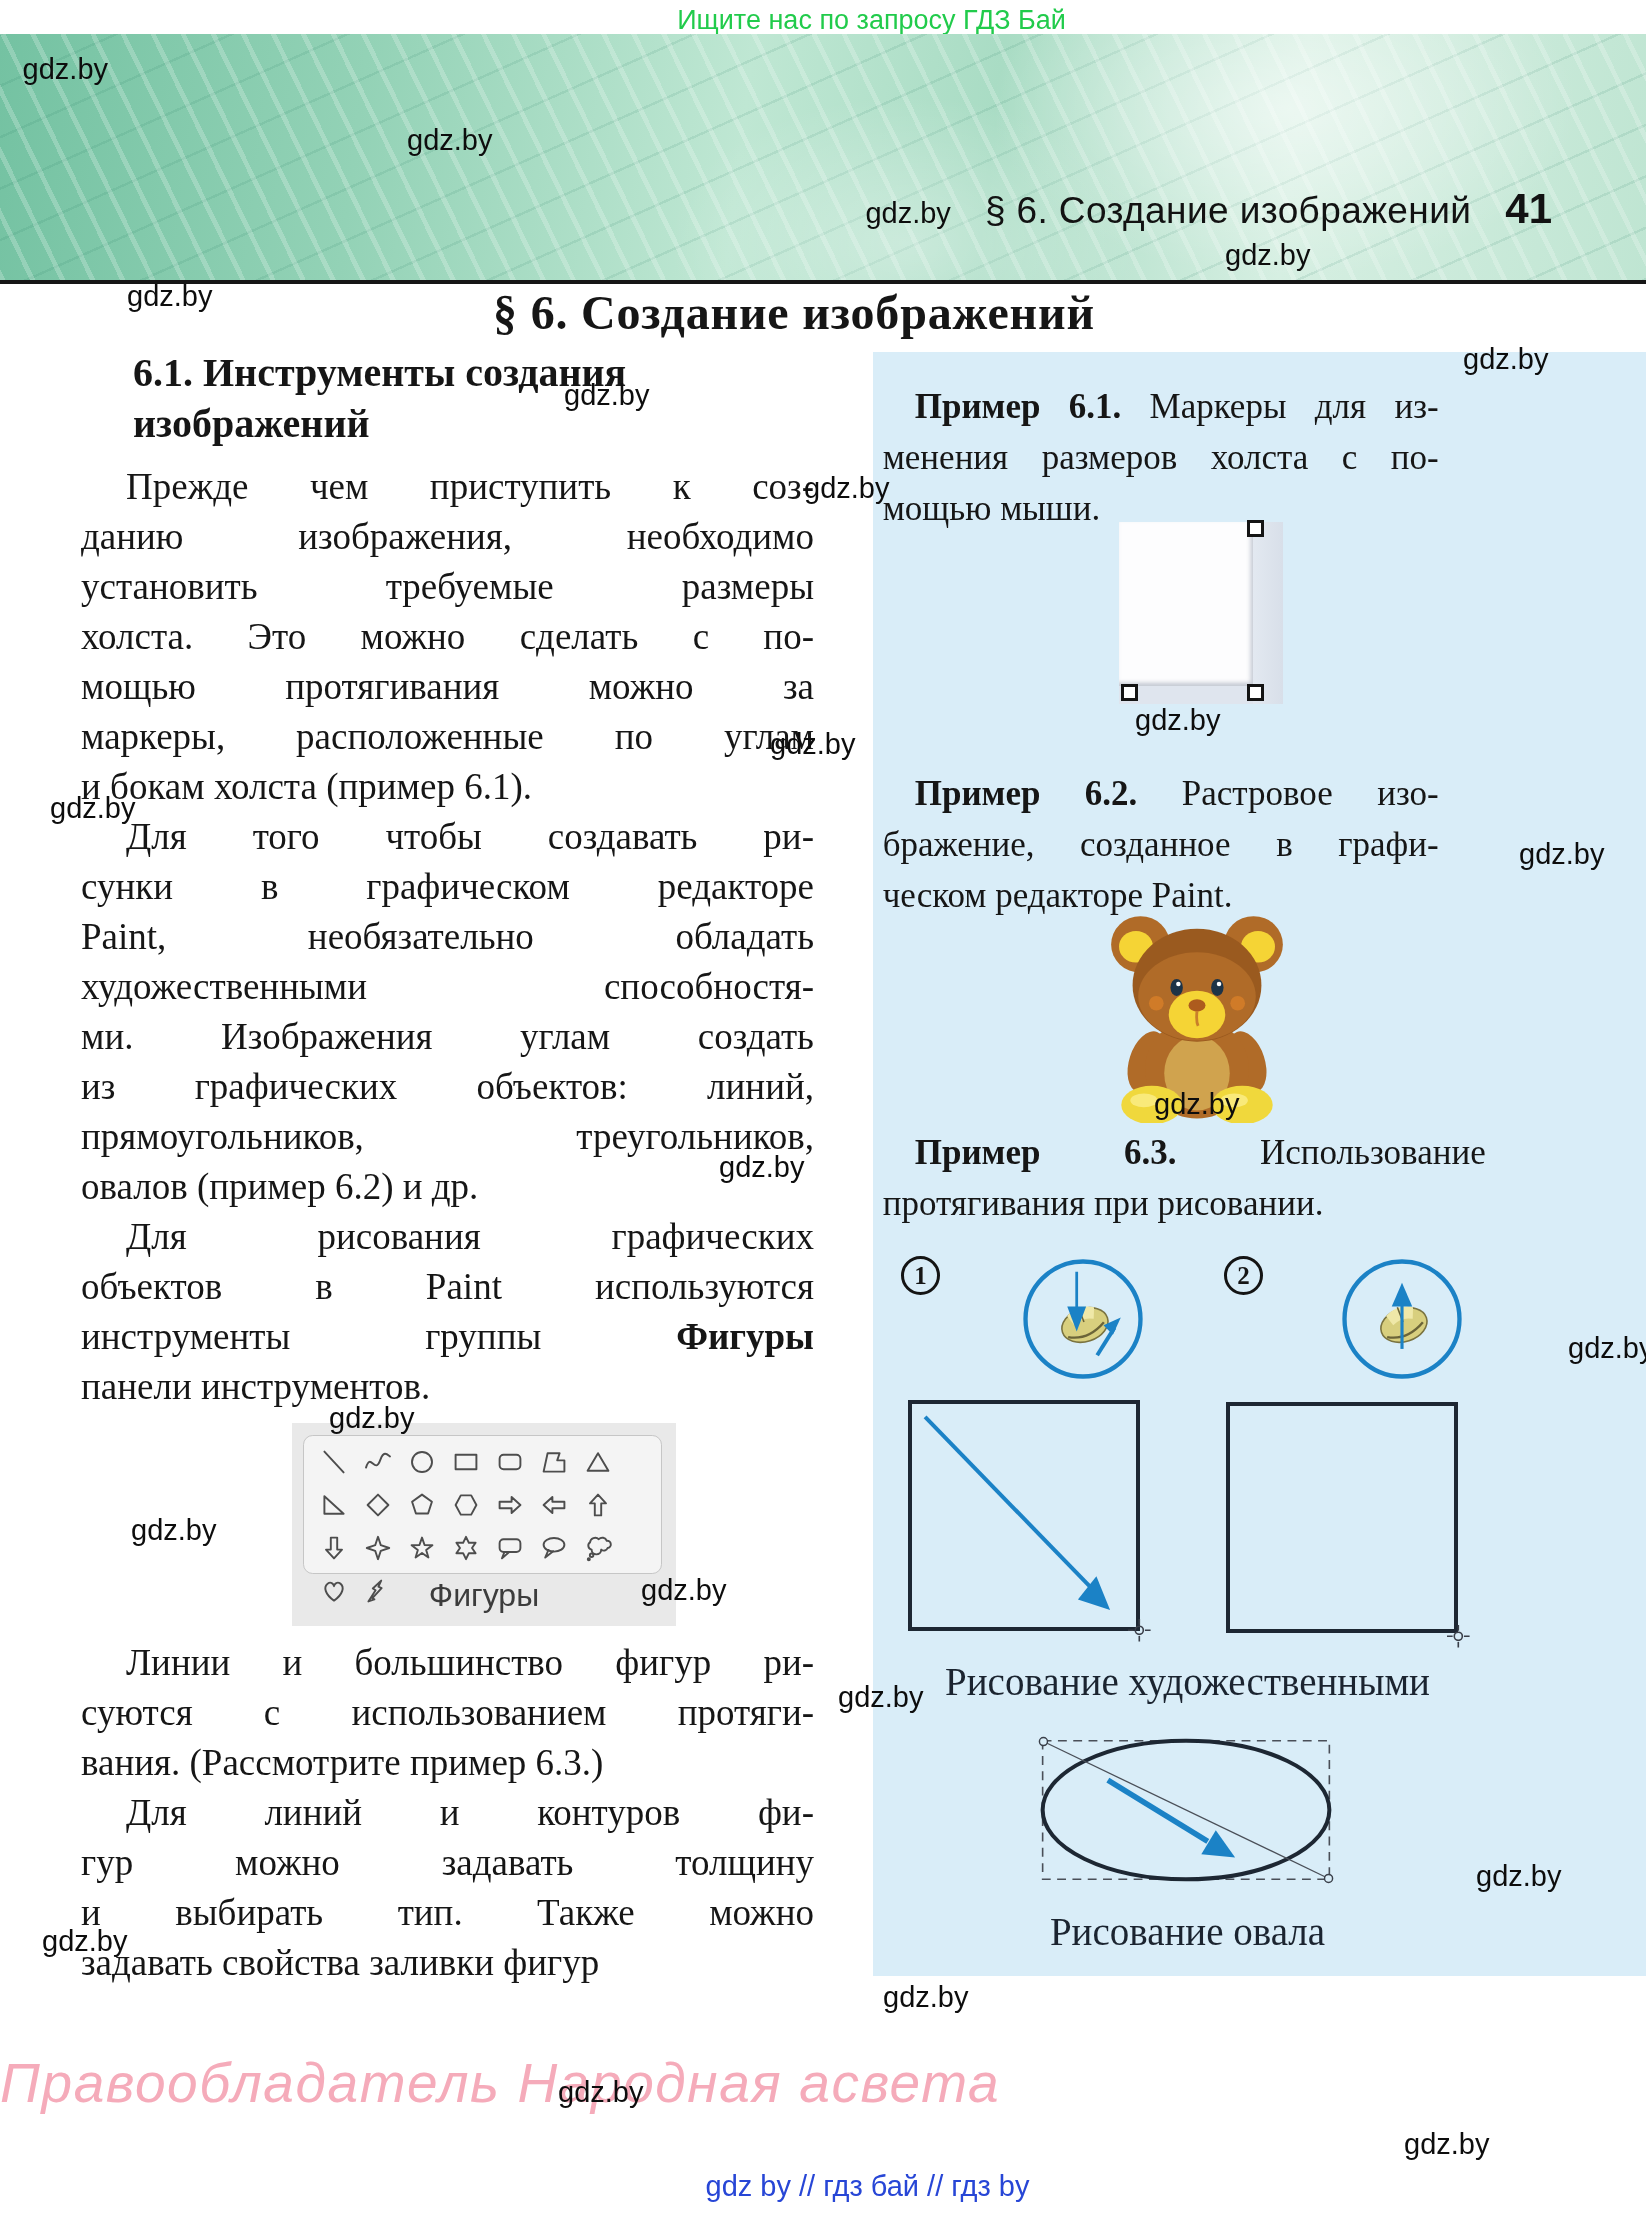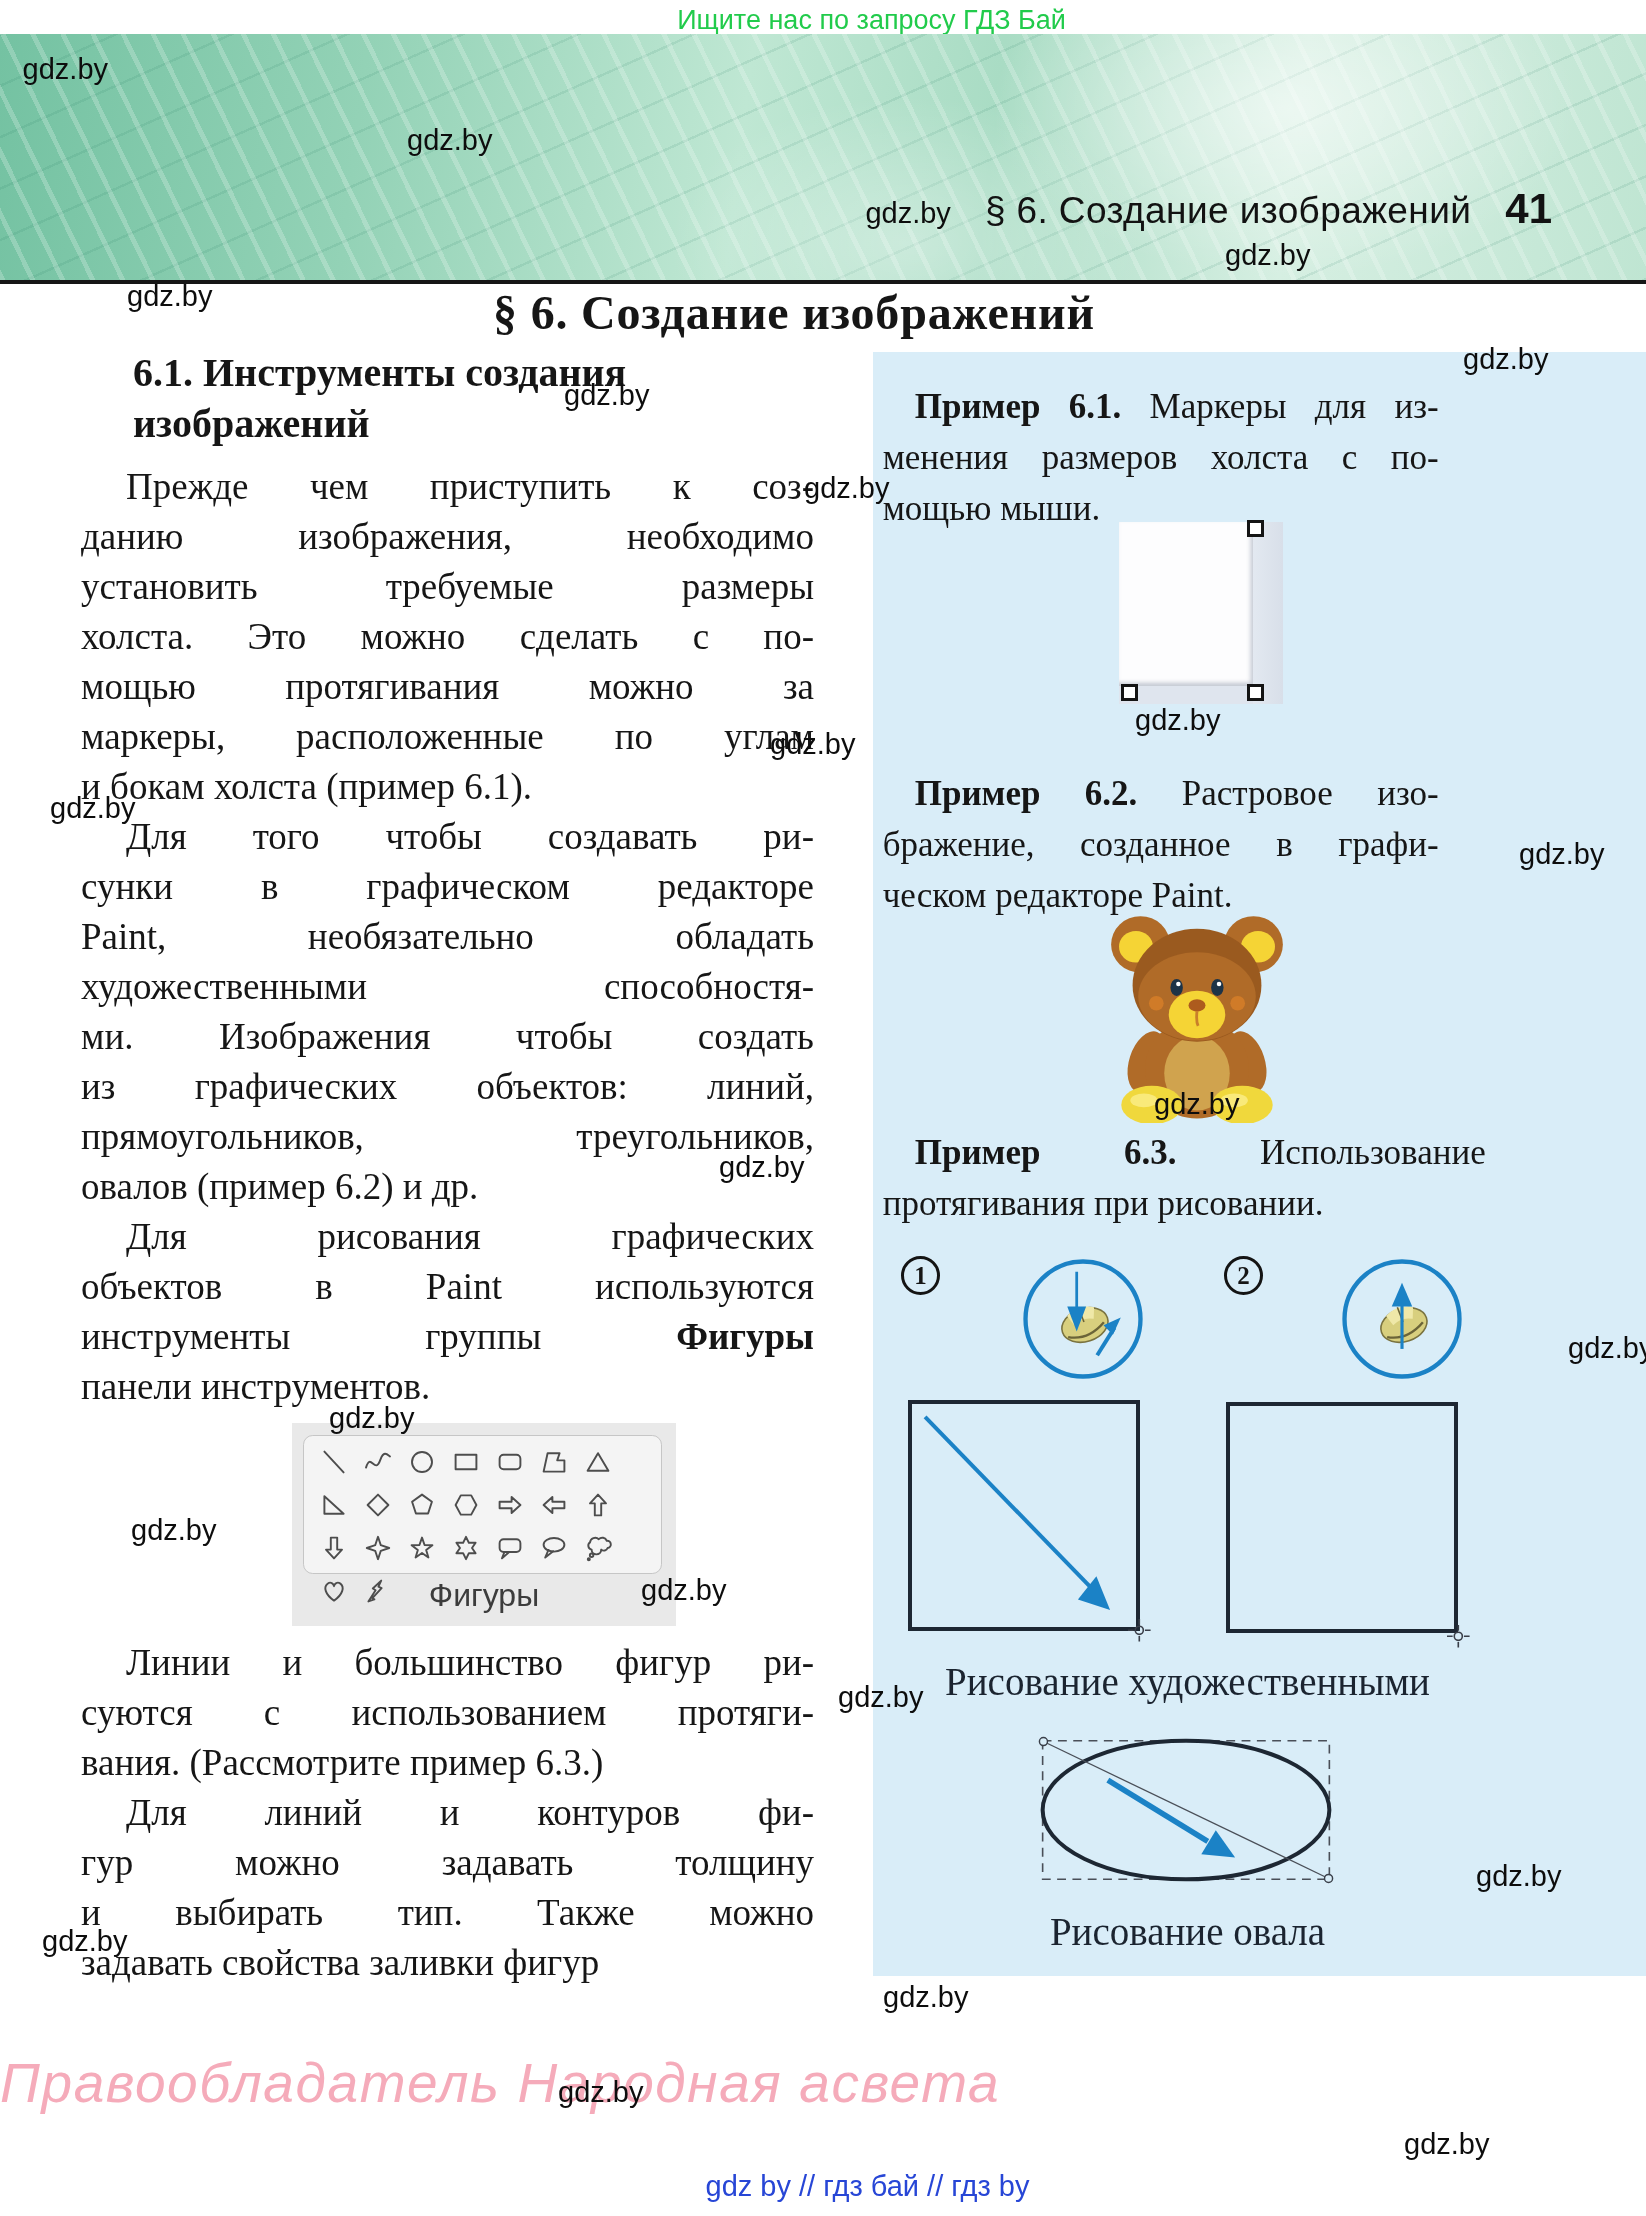--- a/index.html
+++ b/index.html
@@ -122,21 +122,21 @@
         <div class="tl" data-name="text-line">холста. Это можно сделать с по-</div>
         <div class="tl" data-name="text-line">мощью протягивания можно за</div>
         <div class="tl" data-name="text-line">маркеры, расположенные по углам</div>
         <div class="tl tl-last" data-name="text-line">и бокам холста (пример 6.1).</div>
       </div>
     <div class="para" data-name="paragraph">
         <div class="tl" data-name="text-line">Для того чтобы создавать ри-</div>
         <div class="tl" data-name="text-line">сунки в графическом редакторе</div>
         <div class="tl" data-name="text-line">Paint, необязательно обладать</div>
         <div class="tl" data-name="text-line">художественными способностя-</div>
-        <div class="tl" data-name="text-line">ми. Изображения чтобы создать</div>
+        <div class="tl" data-name="text-line">ми. Изображения углам создать</div>
         <div class="tl" data-name="text-line">из графических объектов: линий,</div>
         <div class="tl" data-name="text-line">прямоугольников, треугольников,</div>
         <div class="tl tl-last" data-name="text-line">овалов (пример 6.2) и др.</div>
       </div>
     <div class="para" data-name="paragraph">
         <div class="tl" data-name="text-line">Для рисования графических</div>
         <div class="tl" data-name="text-line">объектов в Paint используются</div>
         <div class="tl" data-name="text-line">инструменты группы <b>Фигуры</b></div>
         <div class="tl tl-last" data-name="text-line">панели инструментов.</div>
       </div>

